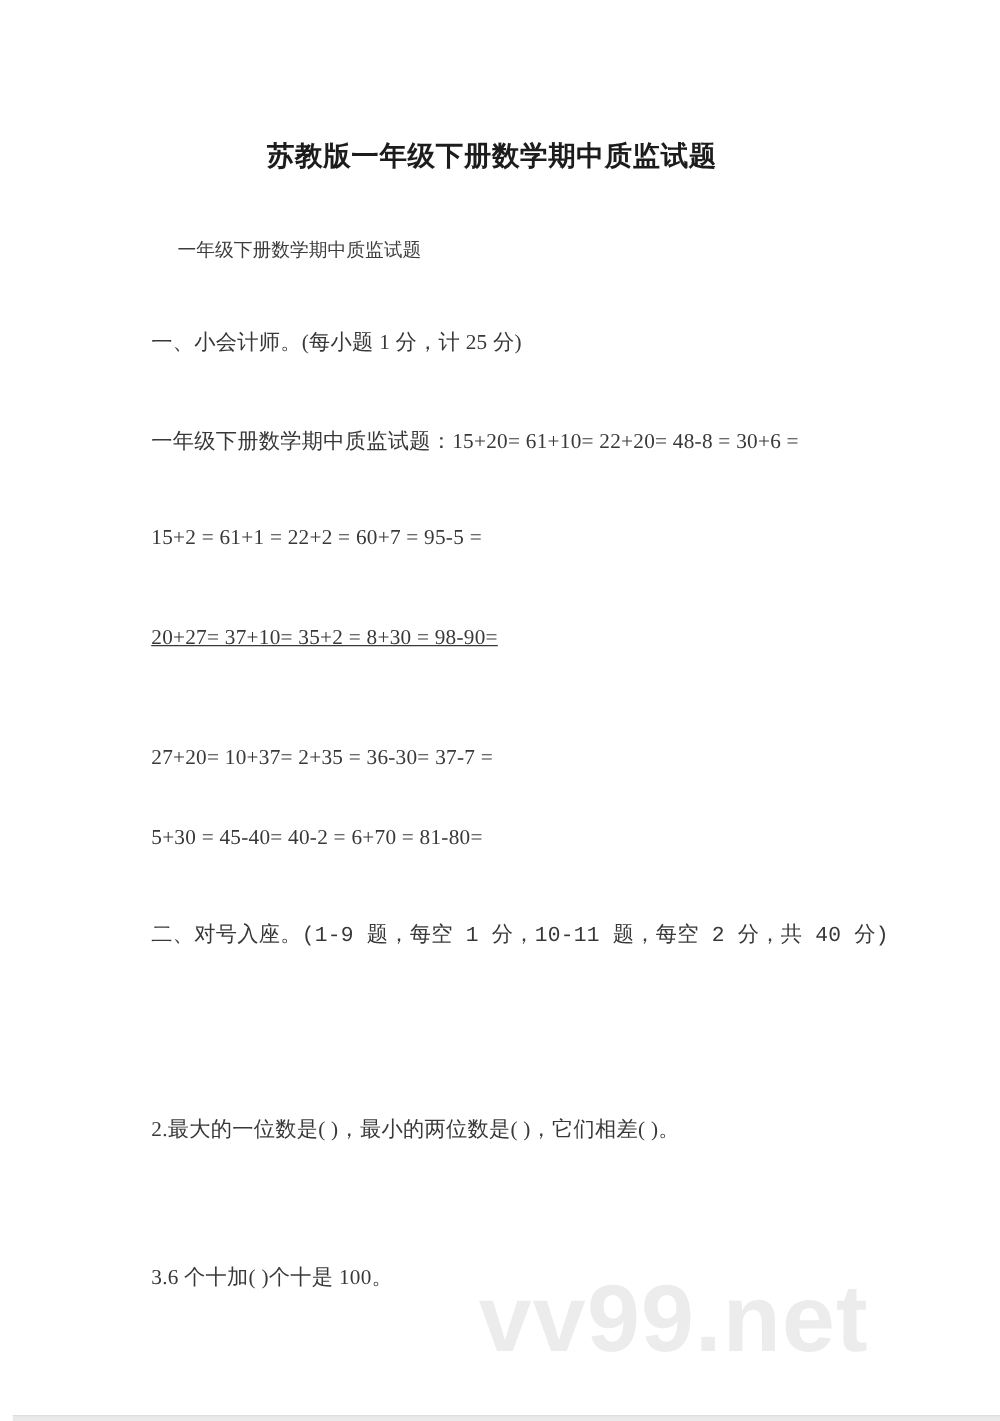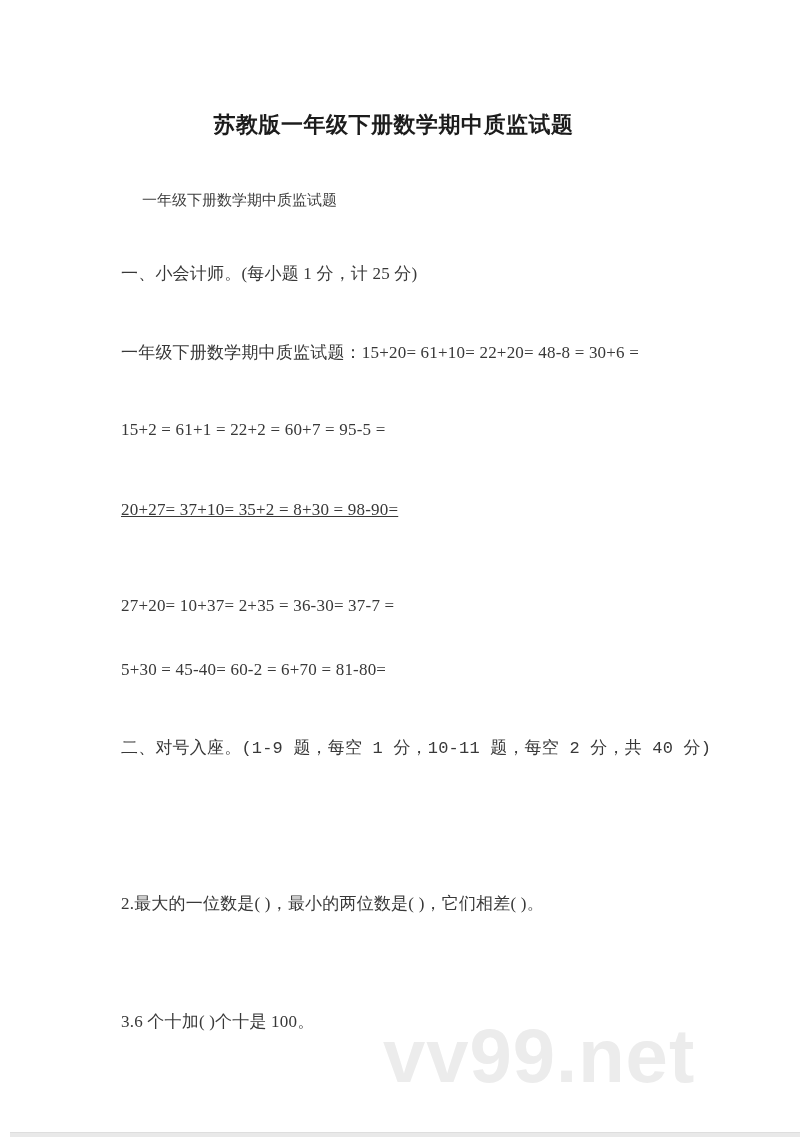--- a/index.html
+++ b/index.html
@@ -97,21 +97,21 @@
   <div class="doc-line t0">一、小会计师。(每小题 1 分，计 25 分)</div>
 
   <div class="doc-line t1">一年级下册数学期中质监试题：15+20= 61+10= 22+20= 48-8 = 30+6 =</div>
 
   <div class="doc-line t2">15+2 = 61+1 = 22+2 = 60+7 = 95-5 =</div>
 
   <div class="doc-line t3">20+27= 37+10= 35+2 = 8+30 = 98-90=</div>
 
   <div class="doc-line t4">27+20= 10+37= 2+35 = 36-30= 37-7 =</div>
 
-  <div class="doc-line t5">5+30 = 45-40= 60-2 = 6+70 = 81-80=</div>
+  <div class="doc-line t5">5+30 = 45-40= 40-2 = 6+70 = 81-80=</div>
 
   <div class="doc-line t6">二、对号入座。(1-9 题，每空 1 分，10-11 题，每空 2 分，共 40 分)</div>
 
 
   <div class="doc-line t8">2.最大的一位数是( )，最小的两位数是( )，它们相差( )。</div>
 
   <div class="doc-line t9">3.6 个十加( )个十是 100。</div>
 
   <div class="watermark">vv99.net</div>
 

